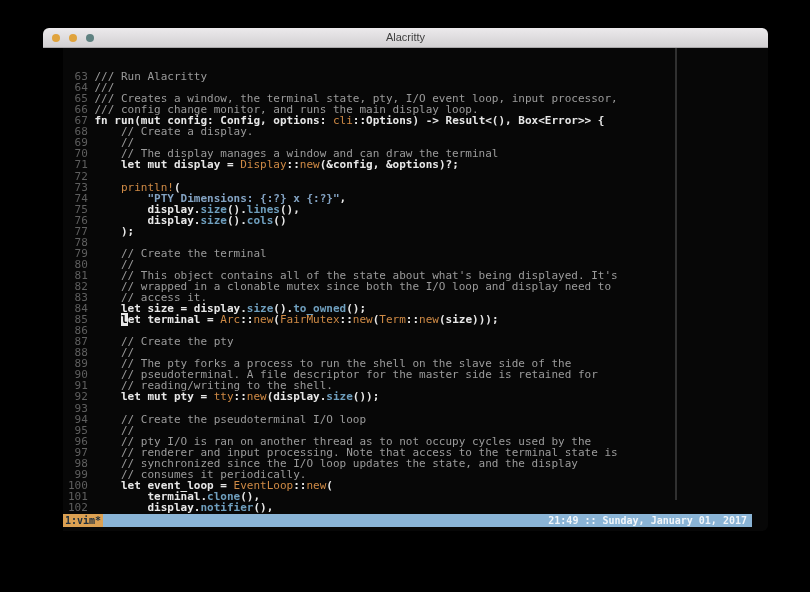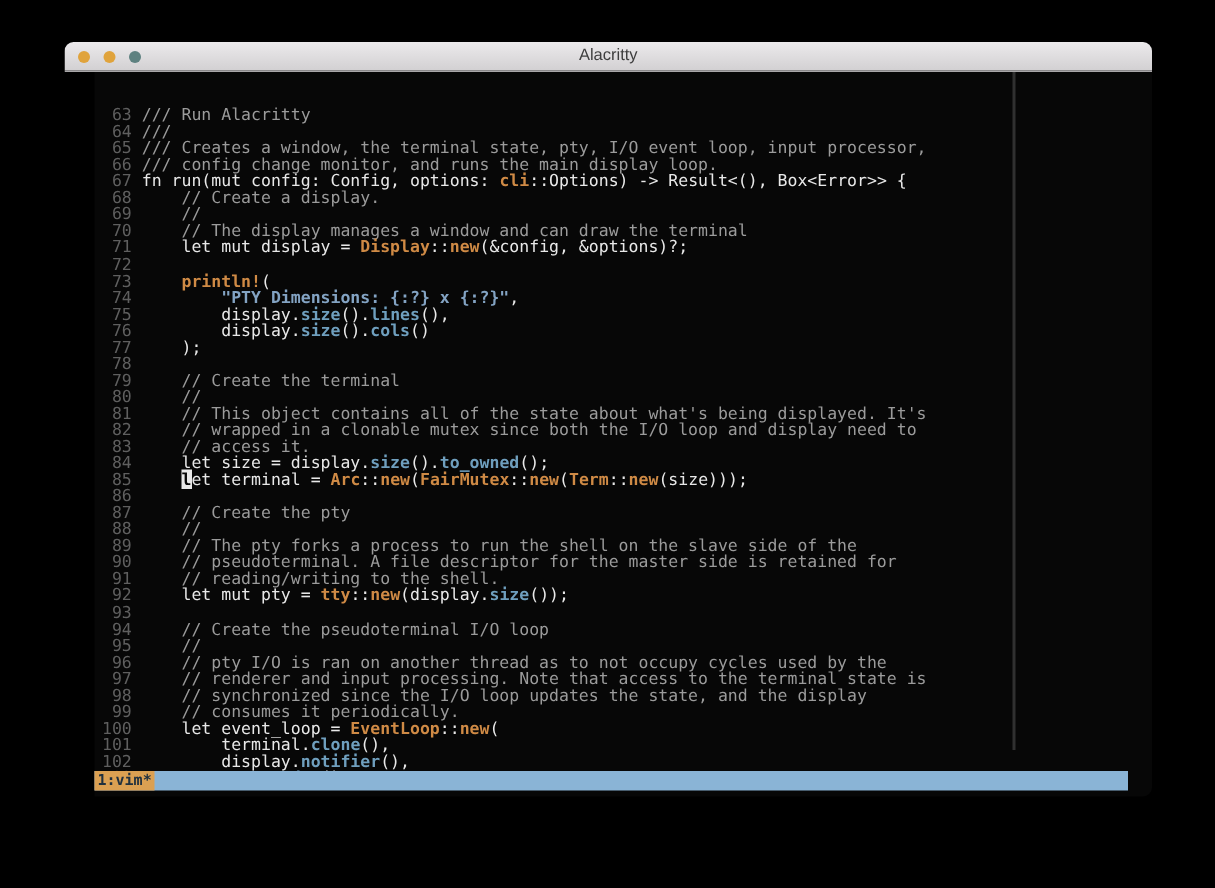--- a/index.html
+++ b/index.html
@@ -32,22 +32,22 @@
   .terminal{
     position:relative;background:#070707;height:484px;
     padding:1px 0 0 5px;box-sizing:border-box;
     font-size:11px;line-height:11.05px;white-space:pre;
     color:#e8e8e8;
     margin-left:20px;
   }
   .code-line{height:11.05px;}
   .gutter{color:#5f5f5f;}
   .seg-c{color:#9b9b9b;}
-  .seg-w{color:#e8e8e8;font-weight:normal;}
-  .seg-o{color:#cf8a45;font-weight:bold;}
+  .seg-w{color:#e8e8e8;font-weight:bold;}
+  .seg-o{color:#cf8a45;font-weight:normal;}
   .seg-b{color:#6f9fbe;font-weight:bold;}
   .seg-s{color:#83a3c3;font-weight:bold;}
   .seg-k{background:#e8e8e8;color:#070707;font-weight:bold;}
 
   .pane-divider{
     position:absolute;left:612px;top:0;width:2px;height:452px;
     background:#303030;
   }
 
   .tmux-bar{
@@ -75,17 +75,18 @@
 
     <div class="terminal">
       <div id="code-area"><div class="code-line"><span class="gutter"> 63 </span><span class="seg-c">/// Run Alacritty</span></div><div class="code-line"><span class="gutter"> 64 </span><span class="seg-c">///</span></div><div class="code-line"><span class="gutter"> 65 </span><span class="seg-c">/// Creates a window, the terminal state, pty, I/O event loop, input processor,</span></div><div class="code-line"><span class="gutter"> 66 </span><span class="seg-c">/// config change monitor, and runs the main display loop.</span></div><div class="code-line"><span class="gutter"> 67 </span><span class="seg-w">fn run(mut config: Config, options: </span><span class="seg-o">cli</span><span class="seg-w">::Options) -&gt; Result&lt;(), Box&lt;Error&gt;&gt; {</span></div><div class="code-line"><span class="gutter"> 68 </span><span class="seg-c">    // Create a display.</span></div><div class="code-line"><span class="gutter"> 69 </span><span class="seg-c">    //</span></div><div class="code-line"><span class="gutter"> 70 </span><span class="seg-c">    // The display manages a window and can draw the terminal</span></div><div class="code-line"><span class="gutter"> 71 </span><span class="seg-w">    let mut display = </span><span class="seg-o">Display</span><span class="seg-w">::</span><span class="seg-o">new</span><span class="seg-w">(&amp;config, &amp;options)?;</span></div><div class="code-line"><span class="gutter"> 72 </span></div><div class="code-line"><span class="gutter"> 73 </span><span class="seg-w">    </span><span class="seg-o">println!</span><span class="seg-w">(</span></div><div class="code-line"><span class="gutter"> 74 </span><span class="seg-w">        </span><span class="seg-s">"PTY Dimensions: {:?} x {:?}"</span><span class="seg-w">,</span></div><div class="code-line"><span class="gutter"> 75 </span><span class="seg-w">        display.</span><span class="seg-b">size</span><span class="seg-w">().</span><span class="seg-b">lines</span><span class="seg-w">(),</span></div><div class="code-line"><span class="gutter"> 76 </span><span class="seg-w">        display.</span><span class="seg-b">size</span><span class="seg-w">().</span><span class="seg-b">cols</span><span class="seg-w">()</span></div><div class="code-line"><span class="gutter"> 77 </span><span class="seg-w">    );</span></div><div class="code-line"><span class="gutter"> 78 </span></div><div class="code-line"><span class="gutter"> 79 </span><span class="seg-c">    // Create the terminal</span></div><div class="code-line"><span class="gutter"> 80 </span><span class="seg-c">    //</span></div><div class="code-line"><span class="gutter"> 81 </span><span class="seg-c">    // This object contains all of the state about what's being displayed. It's</span></div><div class="code-line"><span class="gutter"> 82 </span><span class="seg-c">    // wrapped in a clonable mutex since both the I/O loop and display need to</span></div><div class="code-line"><span class="gutter"> 83 </span><span class="seg-c">    // access it.</span></div><div class="code-line"><span class="gutter"> 84 </span><span class="seg-w">    let size = display.</span><span class="seg-b">size</span><span class="seg-w">().</span><span class="seg-b">to_owned</span><span class="seg-w">();</span></div><div class="code-line"><span class="gutter"> 85 </span><span class="seg-w">    </span><span class="seg-k">l</span><span class="seg-w">et terminal = </span><span class="seg-o">Arc</span><span class="seg-w">::</span><span class="seg-o">new</span><span class="seg-w">(</span><span class="seg-o">FairMutex</span><span class="seg-w">::</span><span class="seg-o">new</span><span class="seg-w">(</span><span class="seg-o">Term</span><span class="seg-w">::</span><span class="seg-o">new</span><span class="seg-w">(size)));</span></div><div class="code-line"><span class="gutter"> 86 </span></div><div class="code-line"><span class="gutter"> 87 </span><span class="seg-c">    // Create the pty</span></div><div class="code-line"><span class="gutter"> 88 </span><span class="seg-c">    //</span></div><div class="code-line"><span class="gutter"> 89 </span><span class="seg-c">    // The pty forks a process to run the shell on the slave side of the</span></div><div class="code-line"><span class="gutter"> 90 </span><span class="seg-c">    // pseudoterminal. A file descriptor for the master side is retained for</span></div><div class="code-line"><span class="gutter"> 91 </span><span class="seg-c">    // reading/writing to the shell.</span></div><div class="code-line"><span class="gutter"> 92 </span><span class="seg-w">    let mut pty = </span><span class="seg-o">tty</span><span class="seg-w">::</span><span class="seg-o">new</span><span class="seg-w">(display.</span><span class="seg-b">size</span><span class="seg-w">());</span></div><div class="code-line"><span class="gutter"> 93 </span></div><div class="code-line"><span class="gutter"> 94 </span><span class="seg-c">    // Create the pseudoterminal I/O loop</span></div><div class="code-line"><span class="gutter"> 95 </span><span class="seg-c">    //</span></div><div class="code-line"><span class="gutter"> 96 </span><span class="seg-c">    // pty I/O is ran on another thread as to not occupy cycles used by the</span></div><div class="code-line"><span class="gutter"> 97 </span><span class="seg-c">    // renderer and input processing. Note that access to the terminal state is</span></div><div class="code-line"><span class="gutter"> 98 </span><span class="seg-c">    // synchronized since the I/O loop updates the state, and the display</span></div><div class="code-line"><span class="gutter"> 99 </span><span class="seg-c">    // consumes it periodically.</span></div><div class="code-line"><span class="gutter">100 </span><span class="seg-w">    let event_loop = </span><span class="seg-o">EventLoop</span><span class="seg-w">::</span><span class="seg-o">new</span><span class="seg-w">(</span></div><div class="code-line"><span class="gutter">101 </span><span class="seg-w">        terminal.</span><span class="seg-b">clone</span><span class="seg-w">(),</span></div><div class="code-line"><span class="gutter">102 </span><span class="seg-w">        display.</span><span class="seg-b">notifier</span><span class="seg-w">(),</span></div><div class="code-line"><span class="gutter">103 </span><span class="seg-w">        pty.</span><span class="seg-b">reader</span><span class="seg-w">(),</span></div></div>
 
       <div class="pane-divider"></div>
 
       
 
       <div class="tmux-bar">
         <span class="tmux-tab">1:vim*</span>
+        <span class="tmux-clock">21:49 :: Sunday, January 01, 2017</span>
       </div>
     </div>
 
   </div>
 </div>
 
 </body></html>

